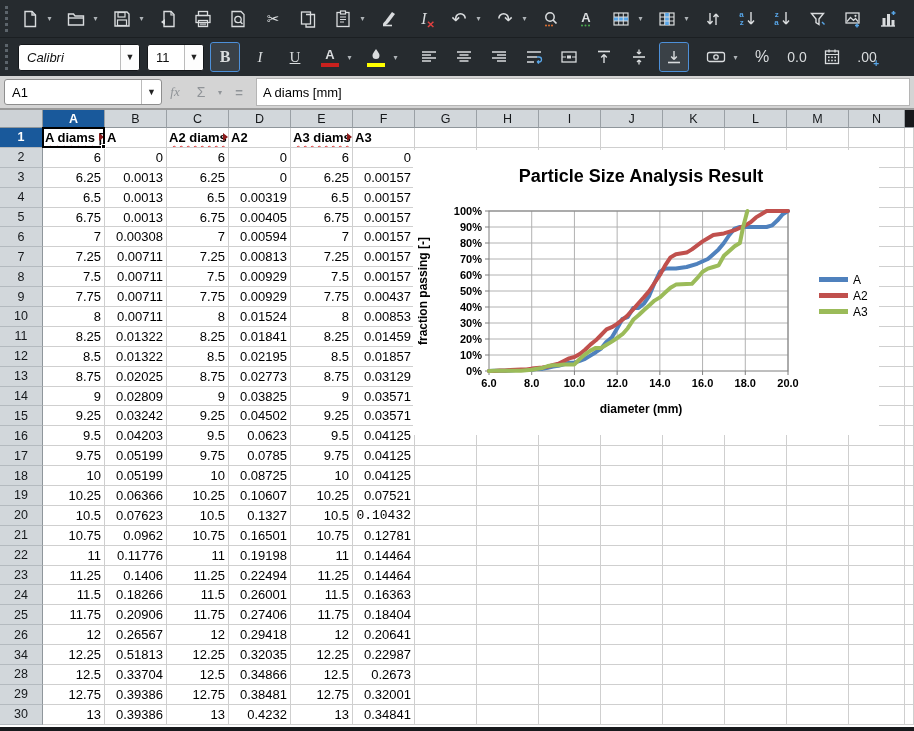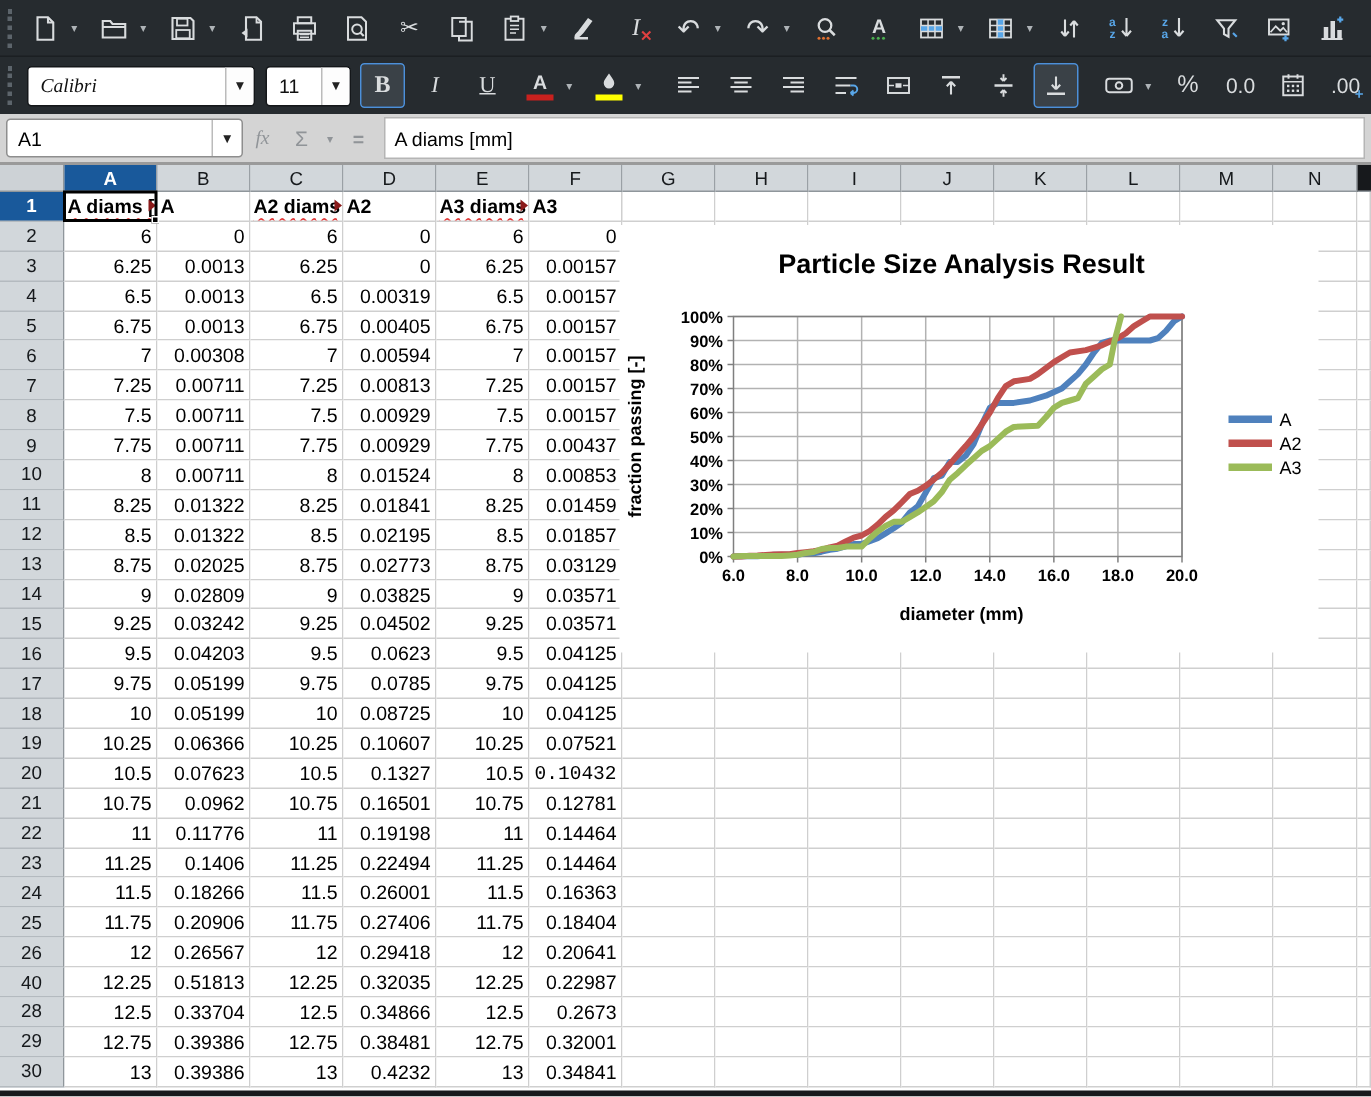--- a/index.html
+++ b/index.html
@@ -17,21 +17,21 @@
            color: #aeb3b7; font-size: 8px; flex: none; }
   .gap { width: 7px; flex: none; }
   .tglyph { font-size: 15px; line-height: 1; }
   .sort-letters { font-size: 8px; line-height: 0.9; color: #58a6e8; font-weight: bold; text-align: right; margin-right: 1px; }
 
   .combo { display: flex; height: 27px; background: #fff; border: 1px solid #14171a; border-radius: 3px;
            align-items: center; overflow: hidden; flex: none; }
   .combo .val { padding: 0 8px; font-size: 13px; color: #101010; flex: 1; }
   .combo .cbtn { width: 19px; height: 100%; border-left: 1px solid #bbb; display: flex; align-items: center;
                  justify-content: center; font-size: 9px; color: #222; background: #fdfdfd; }
-  .font-combo { width: 152px; margin-left: 2px; font-family: Liberation Serif, serif; }
+  .font-combo { width: 122px; margin-left: 2px; }
   .font-combo .val { font-style: italic; }
   .size-combo { width: 57px; margin-left: 7px; margin-right: 7px; }
 
   .btxt { font-weight: bold; font-size: 16px; font-family: "Liberation Serif", serif; }
   .itxt { font-style: italic; font-size: 15px; font-family: "Liberation Serif", serif; }
   .utxt { text-decoration: underline; font-size: 15px; font-family: "Liberation Serif", serif; }
   .colorbar { position: absolute; left: 5px; bottom: 4px; width: 18px; height: 4px; }
   .smalltxt { font-size: 12px; font-weight: bold; letter-spacing: 0; }
   .plus { color: #58a6e8; font-size: 10px; font-weight: bold; position: absolute; right: 2px; bottom: 2px; }
 
@@ -914,21 +914,21 @@
         <div class="cell" style="width: 62px;"></div>
         <div class="cell" style="width: 62px;"></div>
         <div class="cell" style="width: 62px;"></div>
         <div class="cell" style="width: 62px;"></div>
         <div class="cell" style="width: 62px;"></div>
         <div class="cell" style="width: 62px;"></div>
         <div class="cell" style="width: 56px;"></div>
         <div class="cell" style="width: 9px;"></div>
       </div>
       <div class="grow">
-        <div class="rhdr">40</div>
+        <div class="rhdr">34</div>
         <div class="cell" style="width: 62px;">12.25</div>
         <div class="cell" style="width: 62px;">0.51813</div>
         <div class="cell" style="width: 62px;">12.25</div>
         <div class="cell" style="width: 62px;">0.32035</div>
         <div class="cell" style="width: 62px;">12.25</div>
         <div class="cell" style="width: 62px;">0.22987</div>
         <div class="cell" style="width: 62px;"></div>
         <div class="cell" style="width: 62px;"></div>
         <div class="cell" style="width: 62px;"></div>
         <div class="cell" style="width: 62px;"></div>

